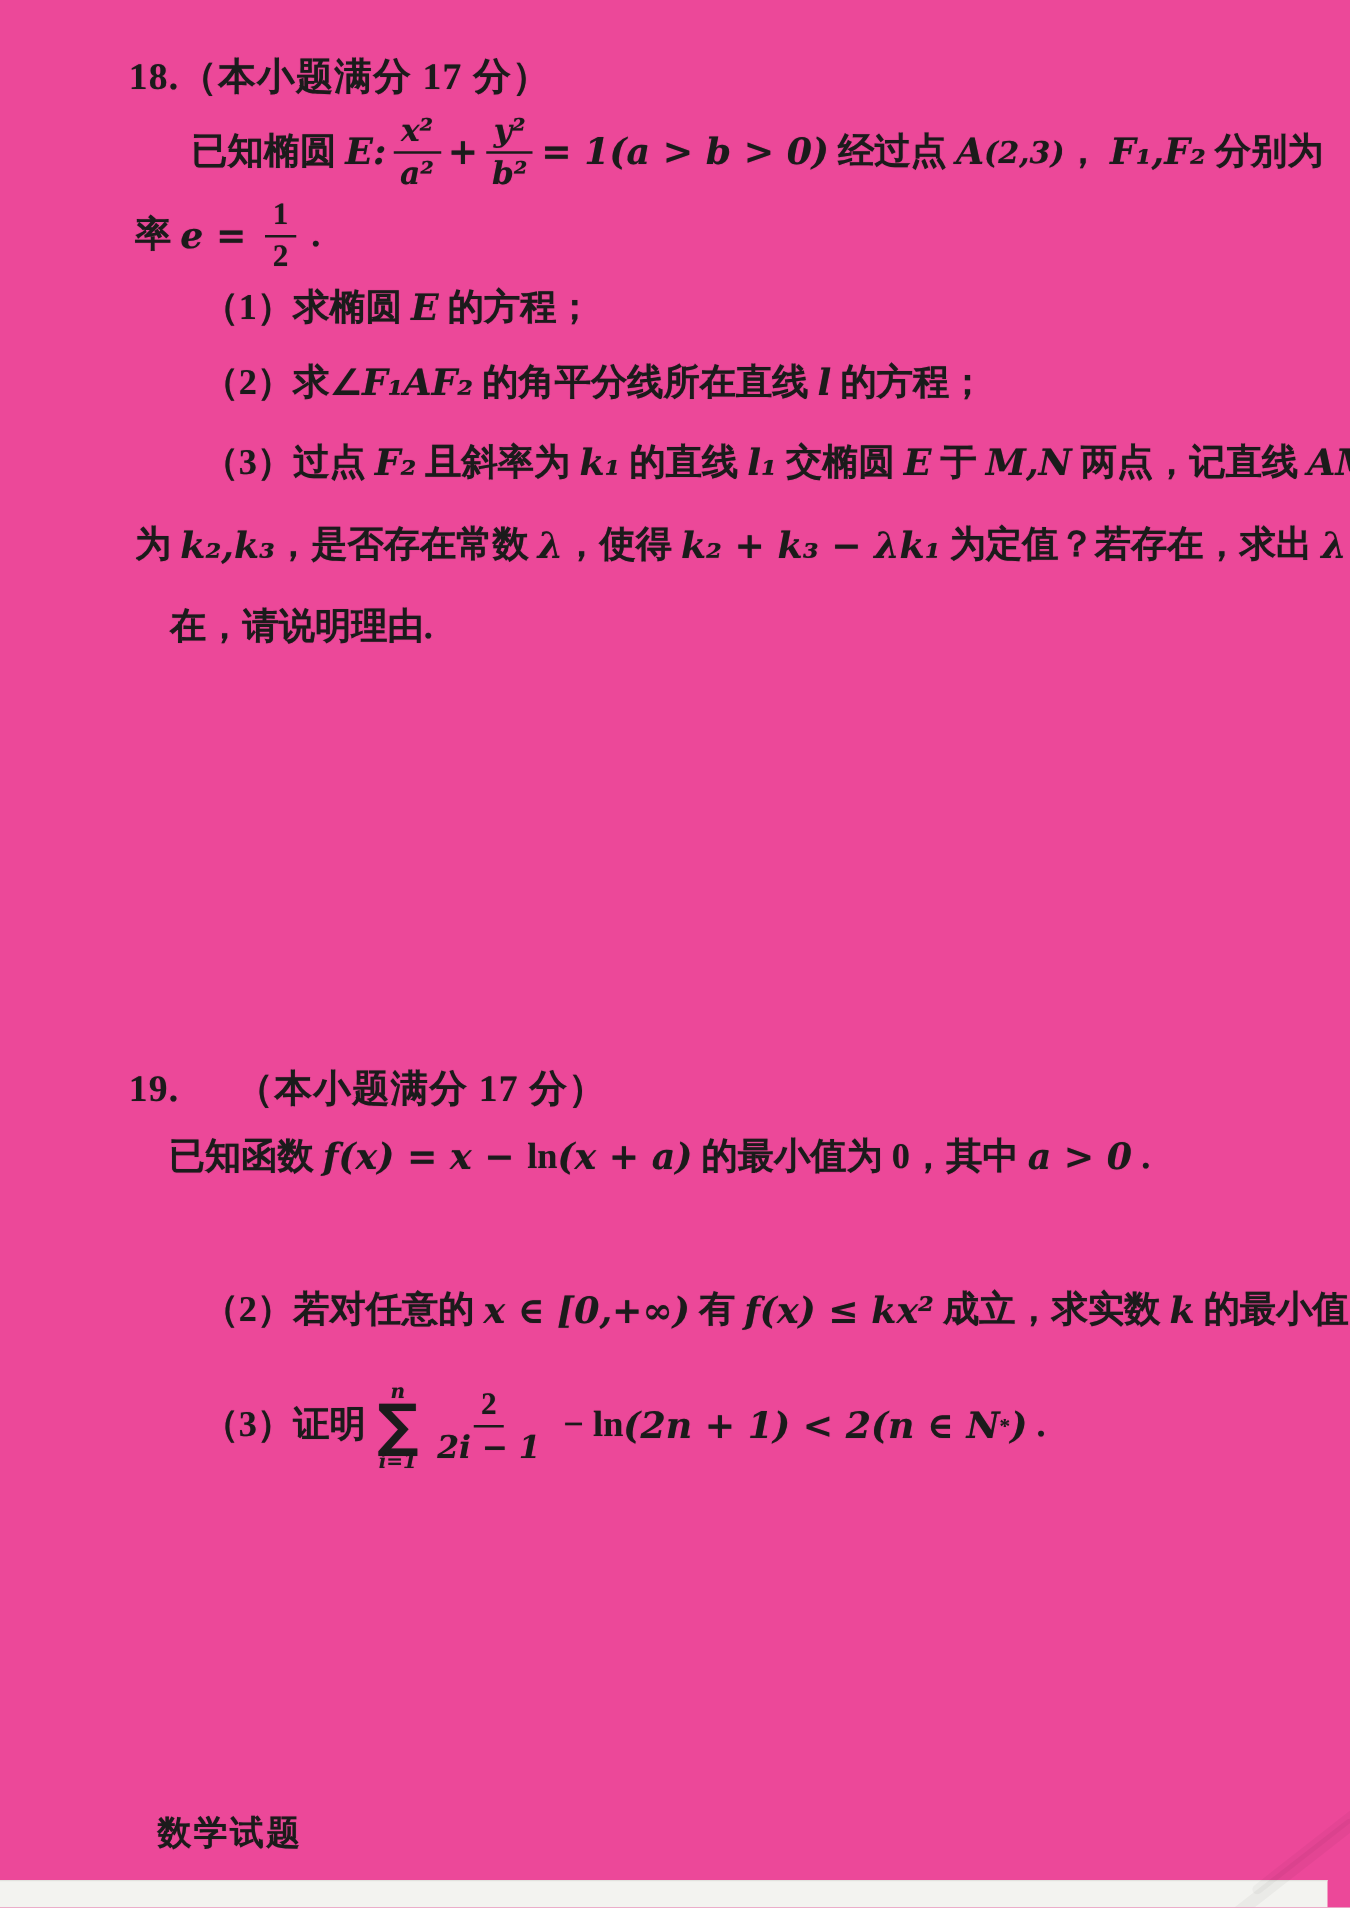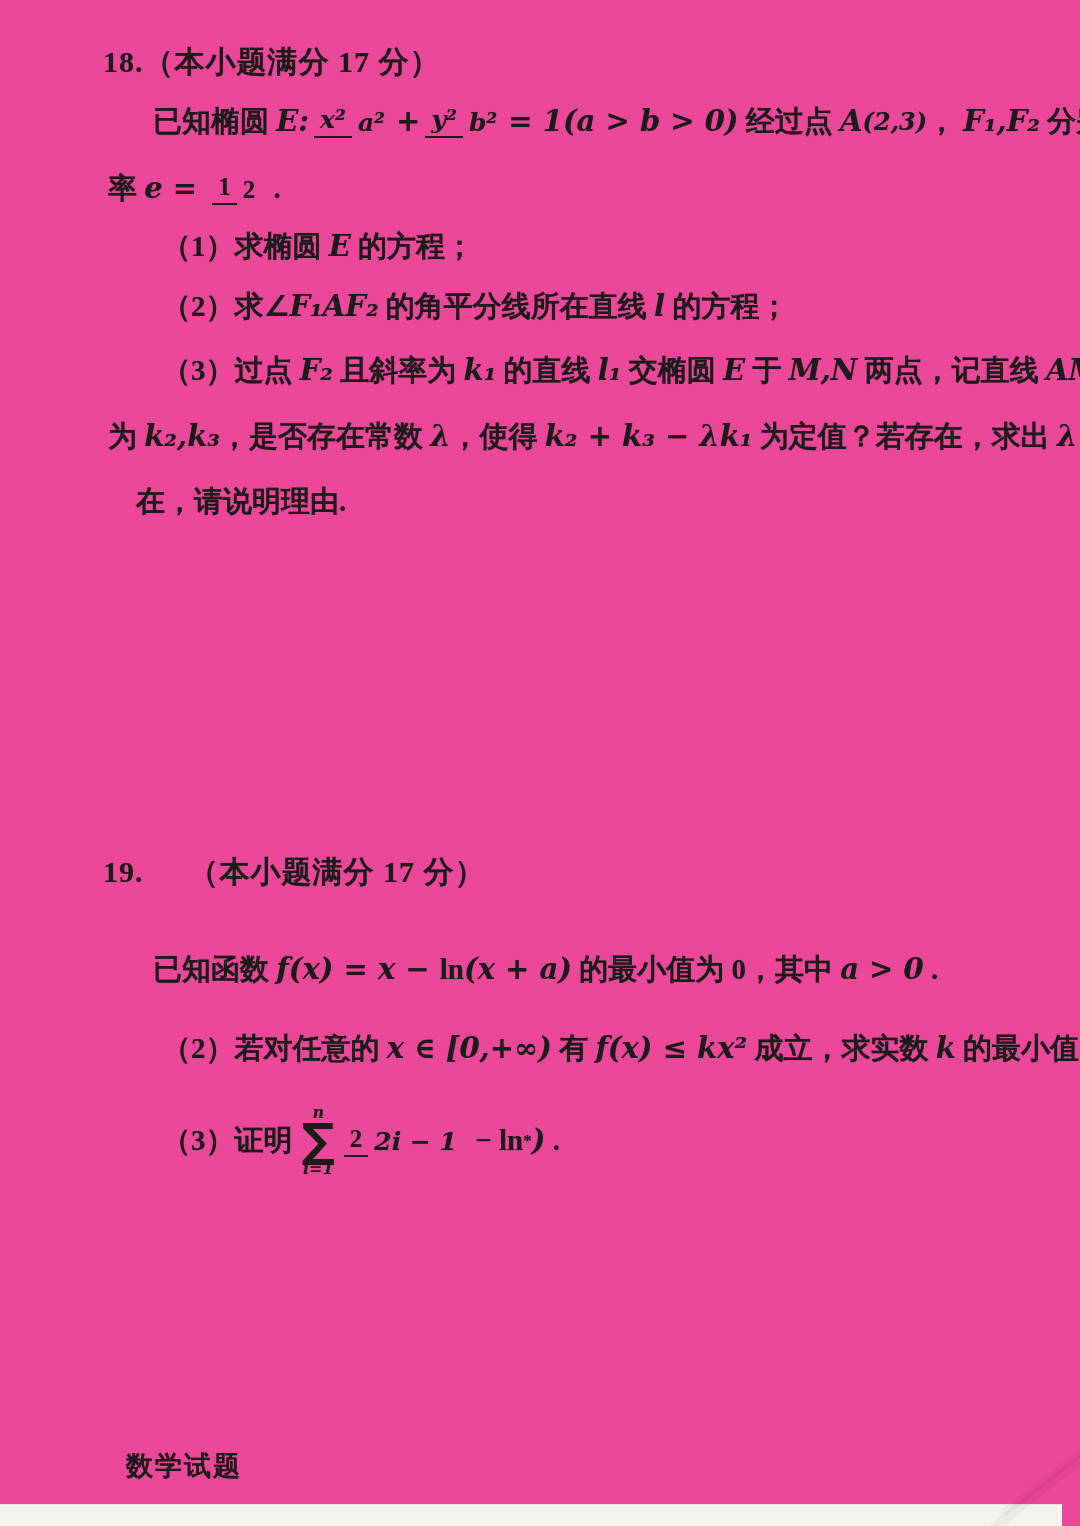--- a/index.html
+++ b/index.html
@@ -21,21 +21,21 @@
     font-size:29px;
     line-height:1.3;
     text-shadow:0 0 0.7px rgba(20,20,20,0.45);
   }
   .hdr{font-size:30px;letter-spacing:1px;}
   .m{font-style:italic;font-family:"DejaVu Serif","Liberation Serif",serif;}
   .rm{font-style:normal;}
   .sym{font-style:normal;font-family:"DejaVu Sans","Liberation Sans",sans-serif;}
   .big{font-size:24px;}
   .frac{
-    display:inline-flex;flex-direction:row;align-items:center;
+    display:inline-flex;flex-direction:column;align-items:center;
     font-size:25px;line-height:1.05;margin:0 5px;vertical-align:middle;
   }
   .frac .num{padding:1px 6px 3px;border-bottom:2.5px solid #1b1b1b;}
   .frac .den{padding:3px 6px 1px;}
   .sum{
     display:inline-flex;flex-direction:column;align-items:center;
     line-height:1;margin:0 4px 0 2px;
   }
   .sum .limit{font-size:16px;line-height:1;}
   .sum .sigma{font-size:46px;line-height:0.85;font-weight:700;}
@@ -146,21 +146,21 @@
 
   <div class="line" style="left:108px;top:483px;margin-left:28px;">
     <span>在，请说明理由.</span>
   </div>
 
   <div class="line hdr" style="left:103px;top:852px;gap:45px;">
     <span>19.</span>
     <span>（本小题满分 17 分）</span>
   </div>
 
-  <div class="line" style="left:153px;top:903px;height:46px;margin-top:44px;">
+  <div class="line" style="left:135px;top:903px;height:46px;">
     <span>已知函数 </span>
     <span class="m">f(x) = x − </span>
     <span class="rm">ln</span>
     <span class="m">(x + a)</span>
     <span> 的最小值为 0，其中 </span>
     <span class="m">a &gt; 0</span>
     <span> .</span>
   </div>
 
 
@@ -180,20 +180,21 @@
       <span class="limit m">n</span>
       <span class="sigma sym">∑</span>
       <span class="limit m">i=1</span>
     </span>
     <span class="frac">
       <span class="num rm">2</span>
       <span class="den m">2i − 1</span>
     </span>
     <span class="rm"> − </span>
     <span class="rm">ln</span>
+    <span class="m">(2n + 1) &lt; 2(n ∈ N</span>
     <sup class="star">*</sup>
     <span class="m">)</span>
     <span> .</span>
   </div>
 
   <div class="footer" style="left:103px;top:1448px;">数学试题</div>
 
   <div class="scan-bottom"></div>
   <div class="scan-crease"></div>
   <div class="scan-crease2"></div>

